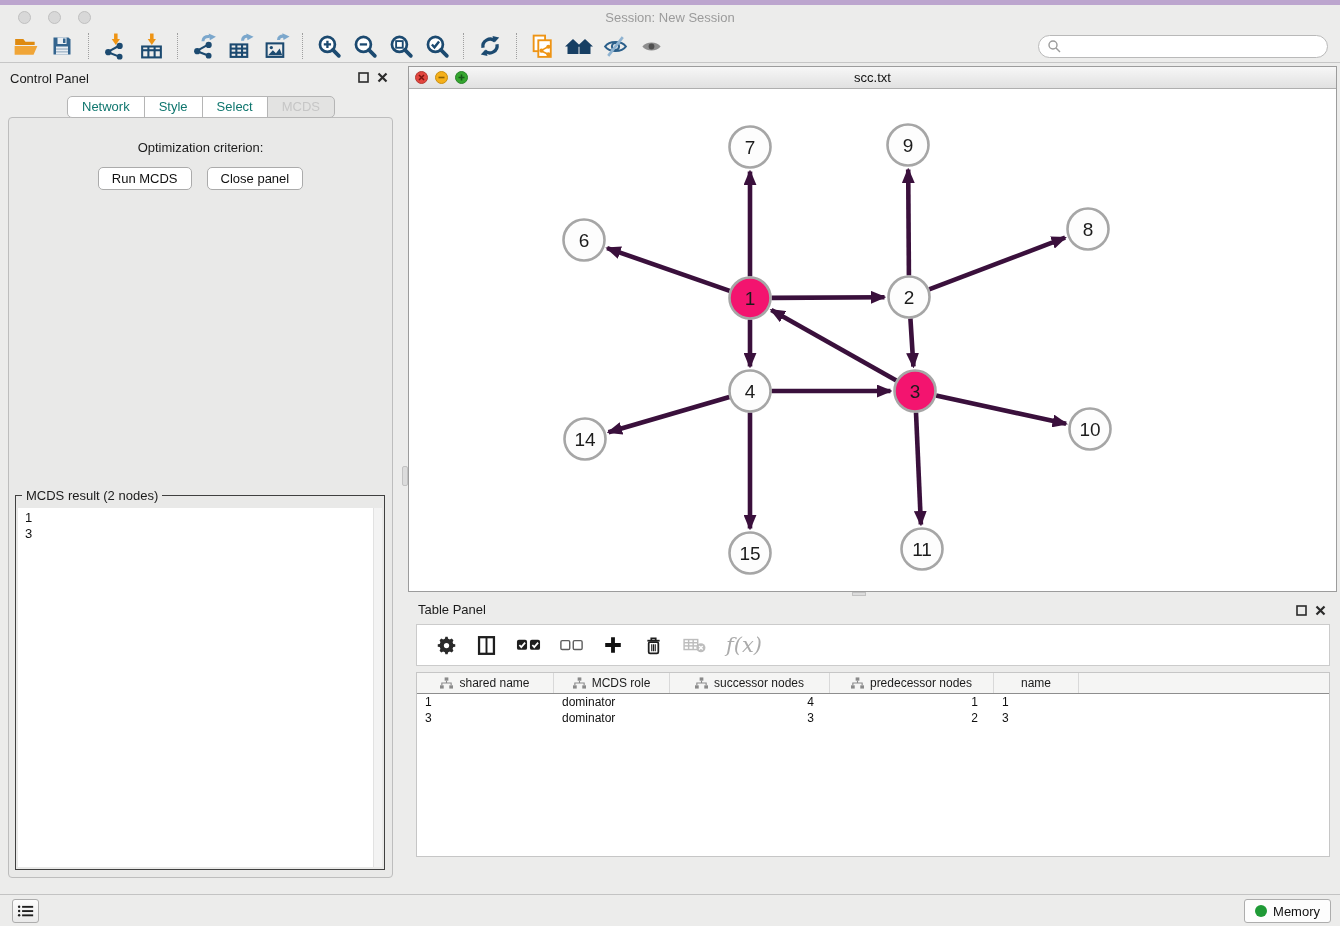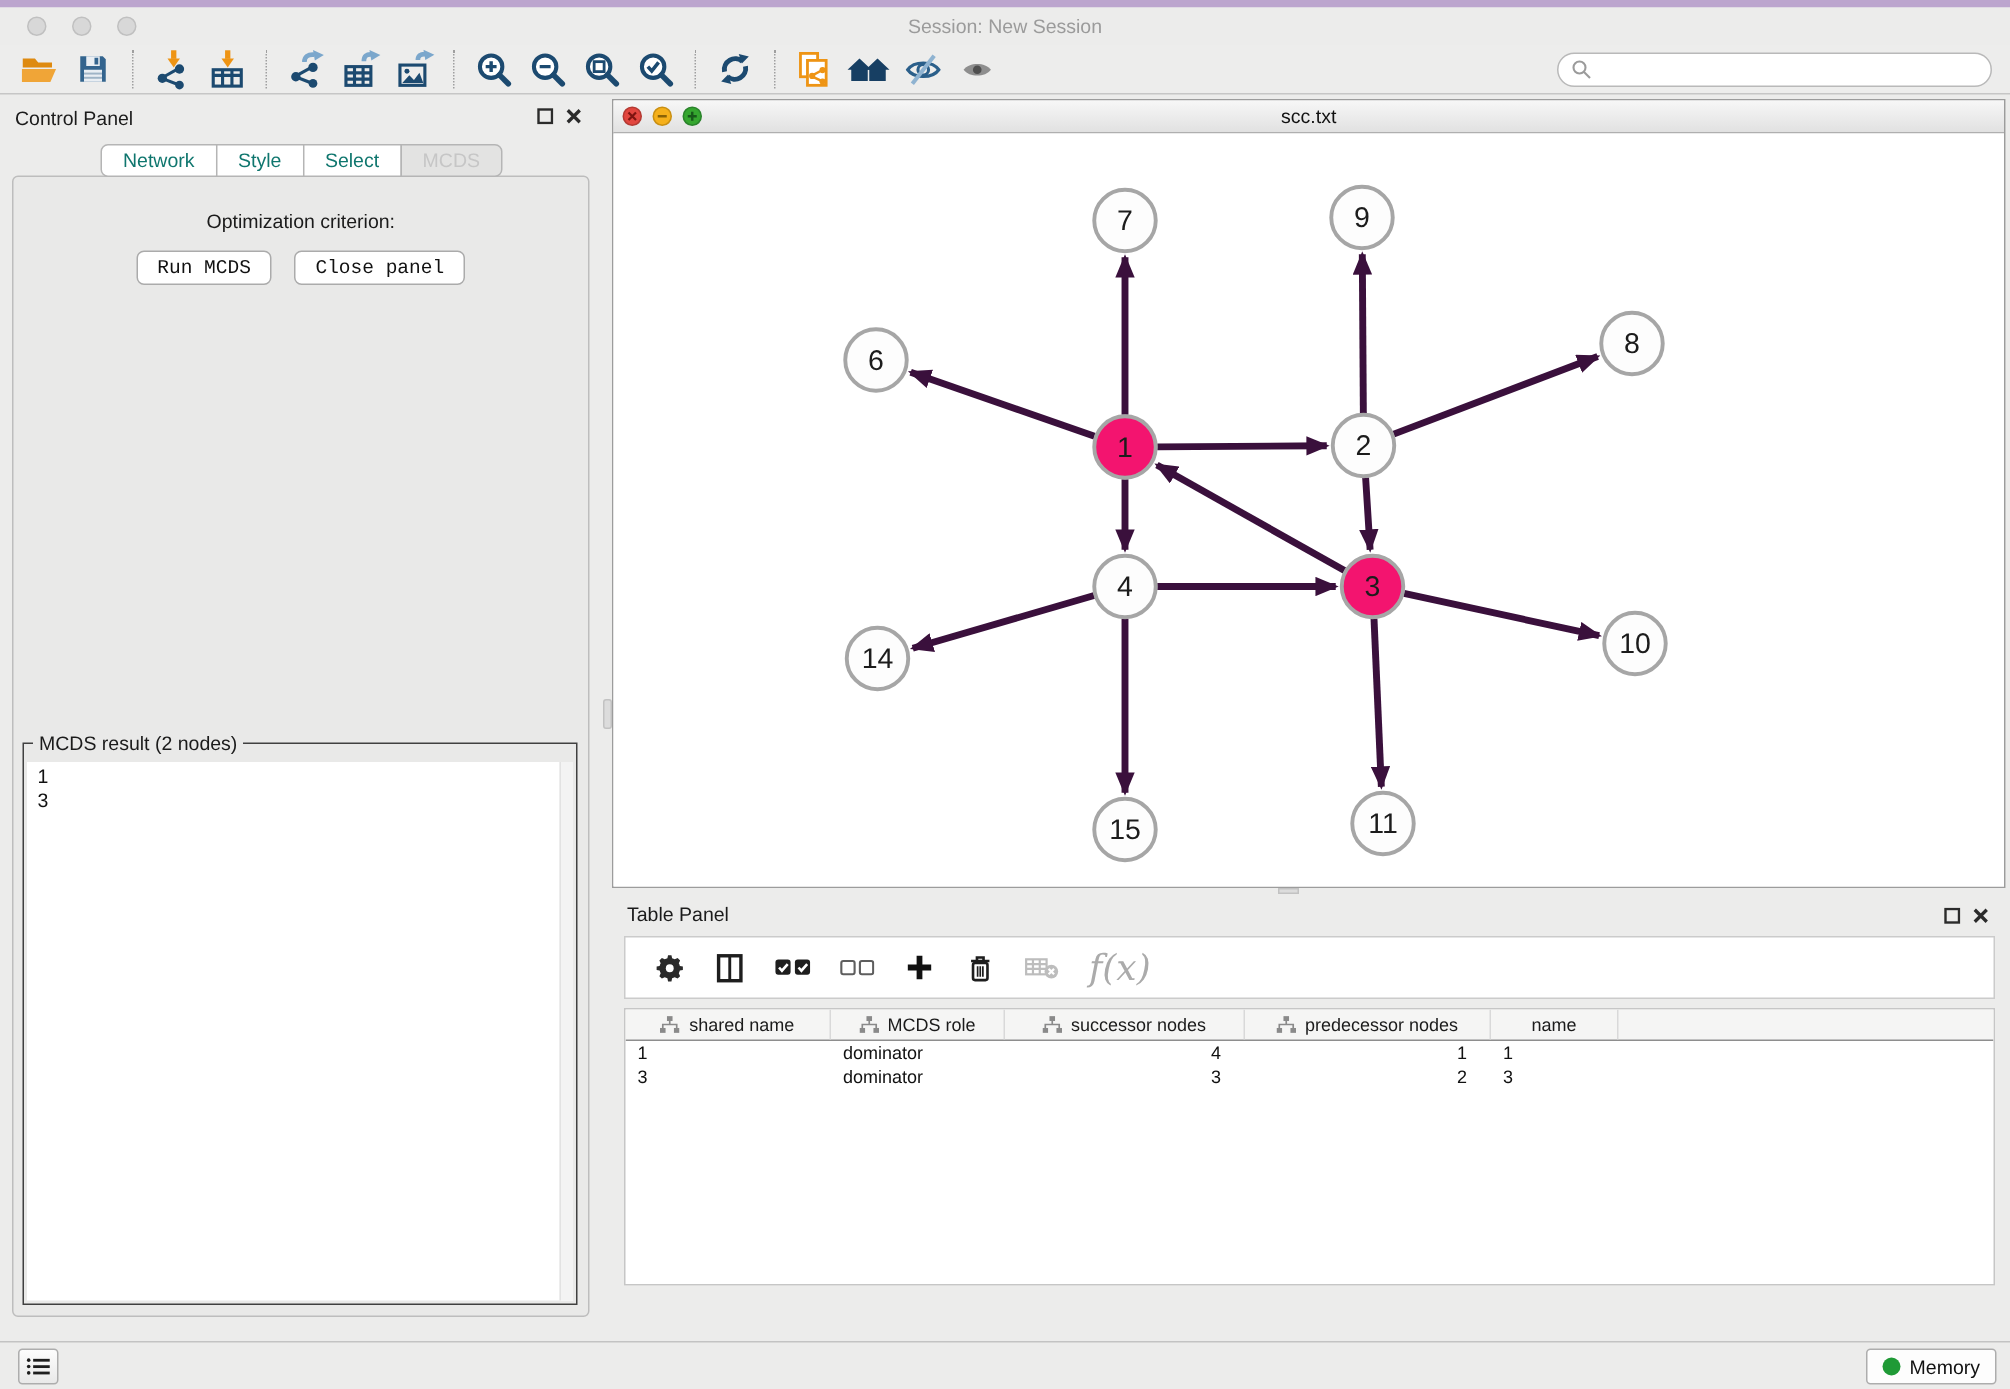--- a/index.html
+++ b/index.html
@@ -39,21 +39,21 @@
   .seg:first-child { border-radius:5px 0 0 5px; margin-left:0; }
   .seg:last-child { border-radius:0 5px 5px 0; }
   .seg-active { background:#E3E3E2; color:#C6C6C6; }
   .cp-body { position:absolute; left:8px; right:9px; top:54px; bottom:16px; background:#E9E9E8;
              border:1px solid #BDBDBD; border-radius:4px; }
   .opt-label { margin-top:22px; text-align:center; font-size:13px; color:#1B1B1B; }
   .opt-select { margin:9px 36px 0; height:23px; background:#FFF; border:1px solid #ABABAB; border-radius:5px;
                 display:flex; align-items:center; padding:0 6px 0 10px; font-size:13px; }
   .opt-select .opt-value { flex:1; }
   .btn-row { display:flex; justify-content:center; gap:15px; margin-top:12px; }
-  .pbtn { font-size:13px; background:#FFF; border:1px solid #ABABAB; border-radius:5px; padding:3px 13px; color:#111;font-family:Liberation Mono, monospace; }
+  .pbtn { font-size:13px; background:#FFF; border:1px solid #ABABAB; border-radius:5px; padding:3px 13px; color:#111; }
   .result-box { position:absolute; left:6px; right:7px; top:377px; bottom:7px; border:1px solid #404040; }
   .result-legend { position:absolute; top:-8px; left:6px; background:#E9E9E8; padding:0 4px; font-size:13px; color:#1B1B1B; }
   .result-text { position:absolute; left:2px; right:2px; top:12px; bottom:2px; background:#FFF;
                  font-size:13px; line-height:16px; padding:2px 0 0 7px; white-space:pre; color:#111; }
   .result-scroll { position:absolute; right:2px; top:12px; bottom:2px; width:9px; background:#F3F3F3; border-left:1px solid #E2E2E2; }
 
   
   .divider-v { position:absolute; left:402px; top:0; width:6px; height:100%; }
   .v-grip { position:absolute; left:0; top:403px; width:6px; height:20px; background:#DCDCDC;
             border:1px solid #C2C2C2; border-radius:2px; }
@@ -74,21 +74,21 @@
   
   .divider-h { position:absolute; top:529px; left:0; right:0; height:4px; }
   .h-grip { position:absolute; left:444px; top:0; width:14px; height:4px; background:#DCDCDC; border:1px solid #C2C2C2; }
 
   
   .table-panel { position:absolute; top:533px; left:0; right:0; bottom:0; background:#ECECEB; }
   .tp-head { position:absolute; top:6px; left:10px; }
   .tp-toolbar { position:absolute; top:28px; left:8px; right:10px; height:42px; background:#FFF;
                 border:1px solid #CBCBCB; display:flex; align-items:center; gap:19px; padding-left:19px; }
   .tp-toolbar .ticon { display:flex; align-items:center; }
-  .fx-label { font-family:"DejaVu Serif", serif; font-style:italic; font-size:24px; color:#ABABAB; }
+  .fx-label { font-family:"DejaVu Serif", serif; font-style:italic; font-size:21px; color:#ABABAB; }
   .tp-table { position:absolute; top:76px; left:8px; right:10px; height:185px; background:#FFF;
               border:1px solid #C6C6C6; overflow:hidden; }
   .thead { display:flex; height:21px; background:#F5F5F4; border-bottom:1px solid #8E8E8E; }
   .th { display:flex; align-items:center; justify-content:center; gap:6px; font-size:12px; color:#1B1B1B;
         border-right:1px solid #D9D9D9; height:100%; }
   .th-fill { flex:1; border-right:none; }
   .tr { display:flex; height:16px; align-items:center; }
   .td { font-size:12px; color:#111; height:100%; line-height:16px; overflow:hidden; white-space:nowrap; }
   .td.al { padding-left:8px; text-align:left; }
   .td.ar { padding-right:16px; text-align:right; }

